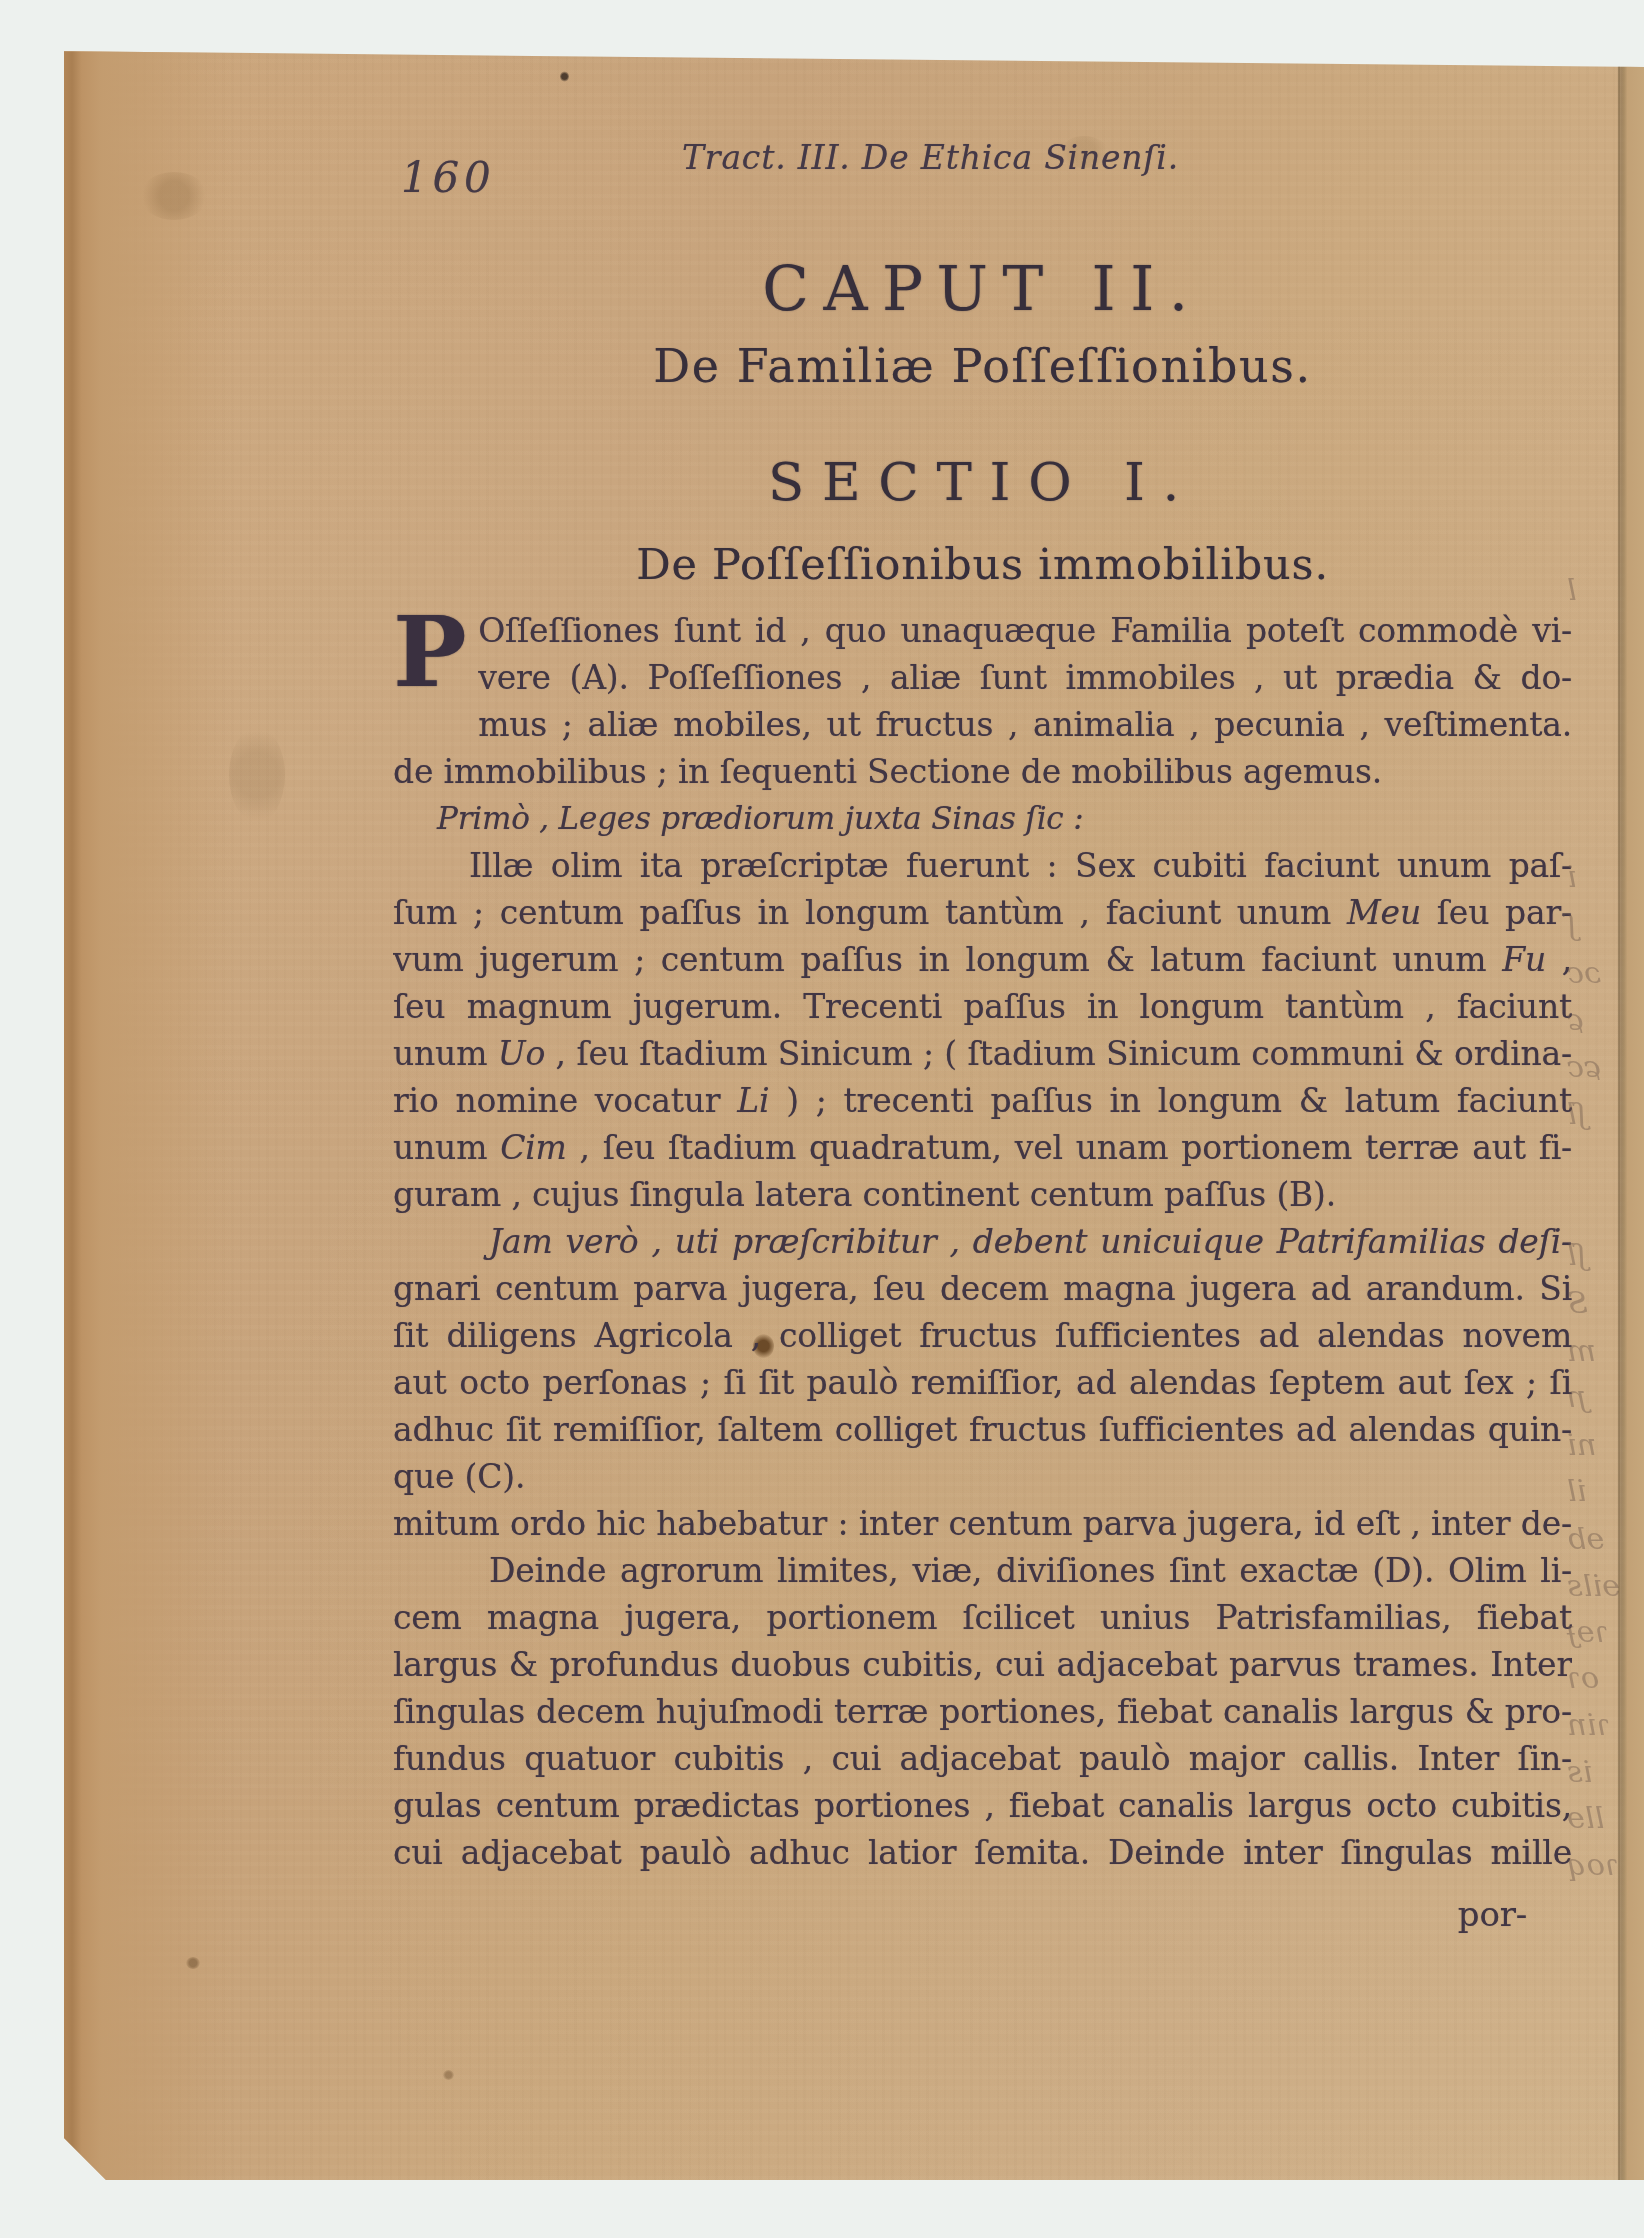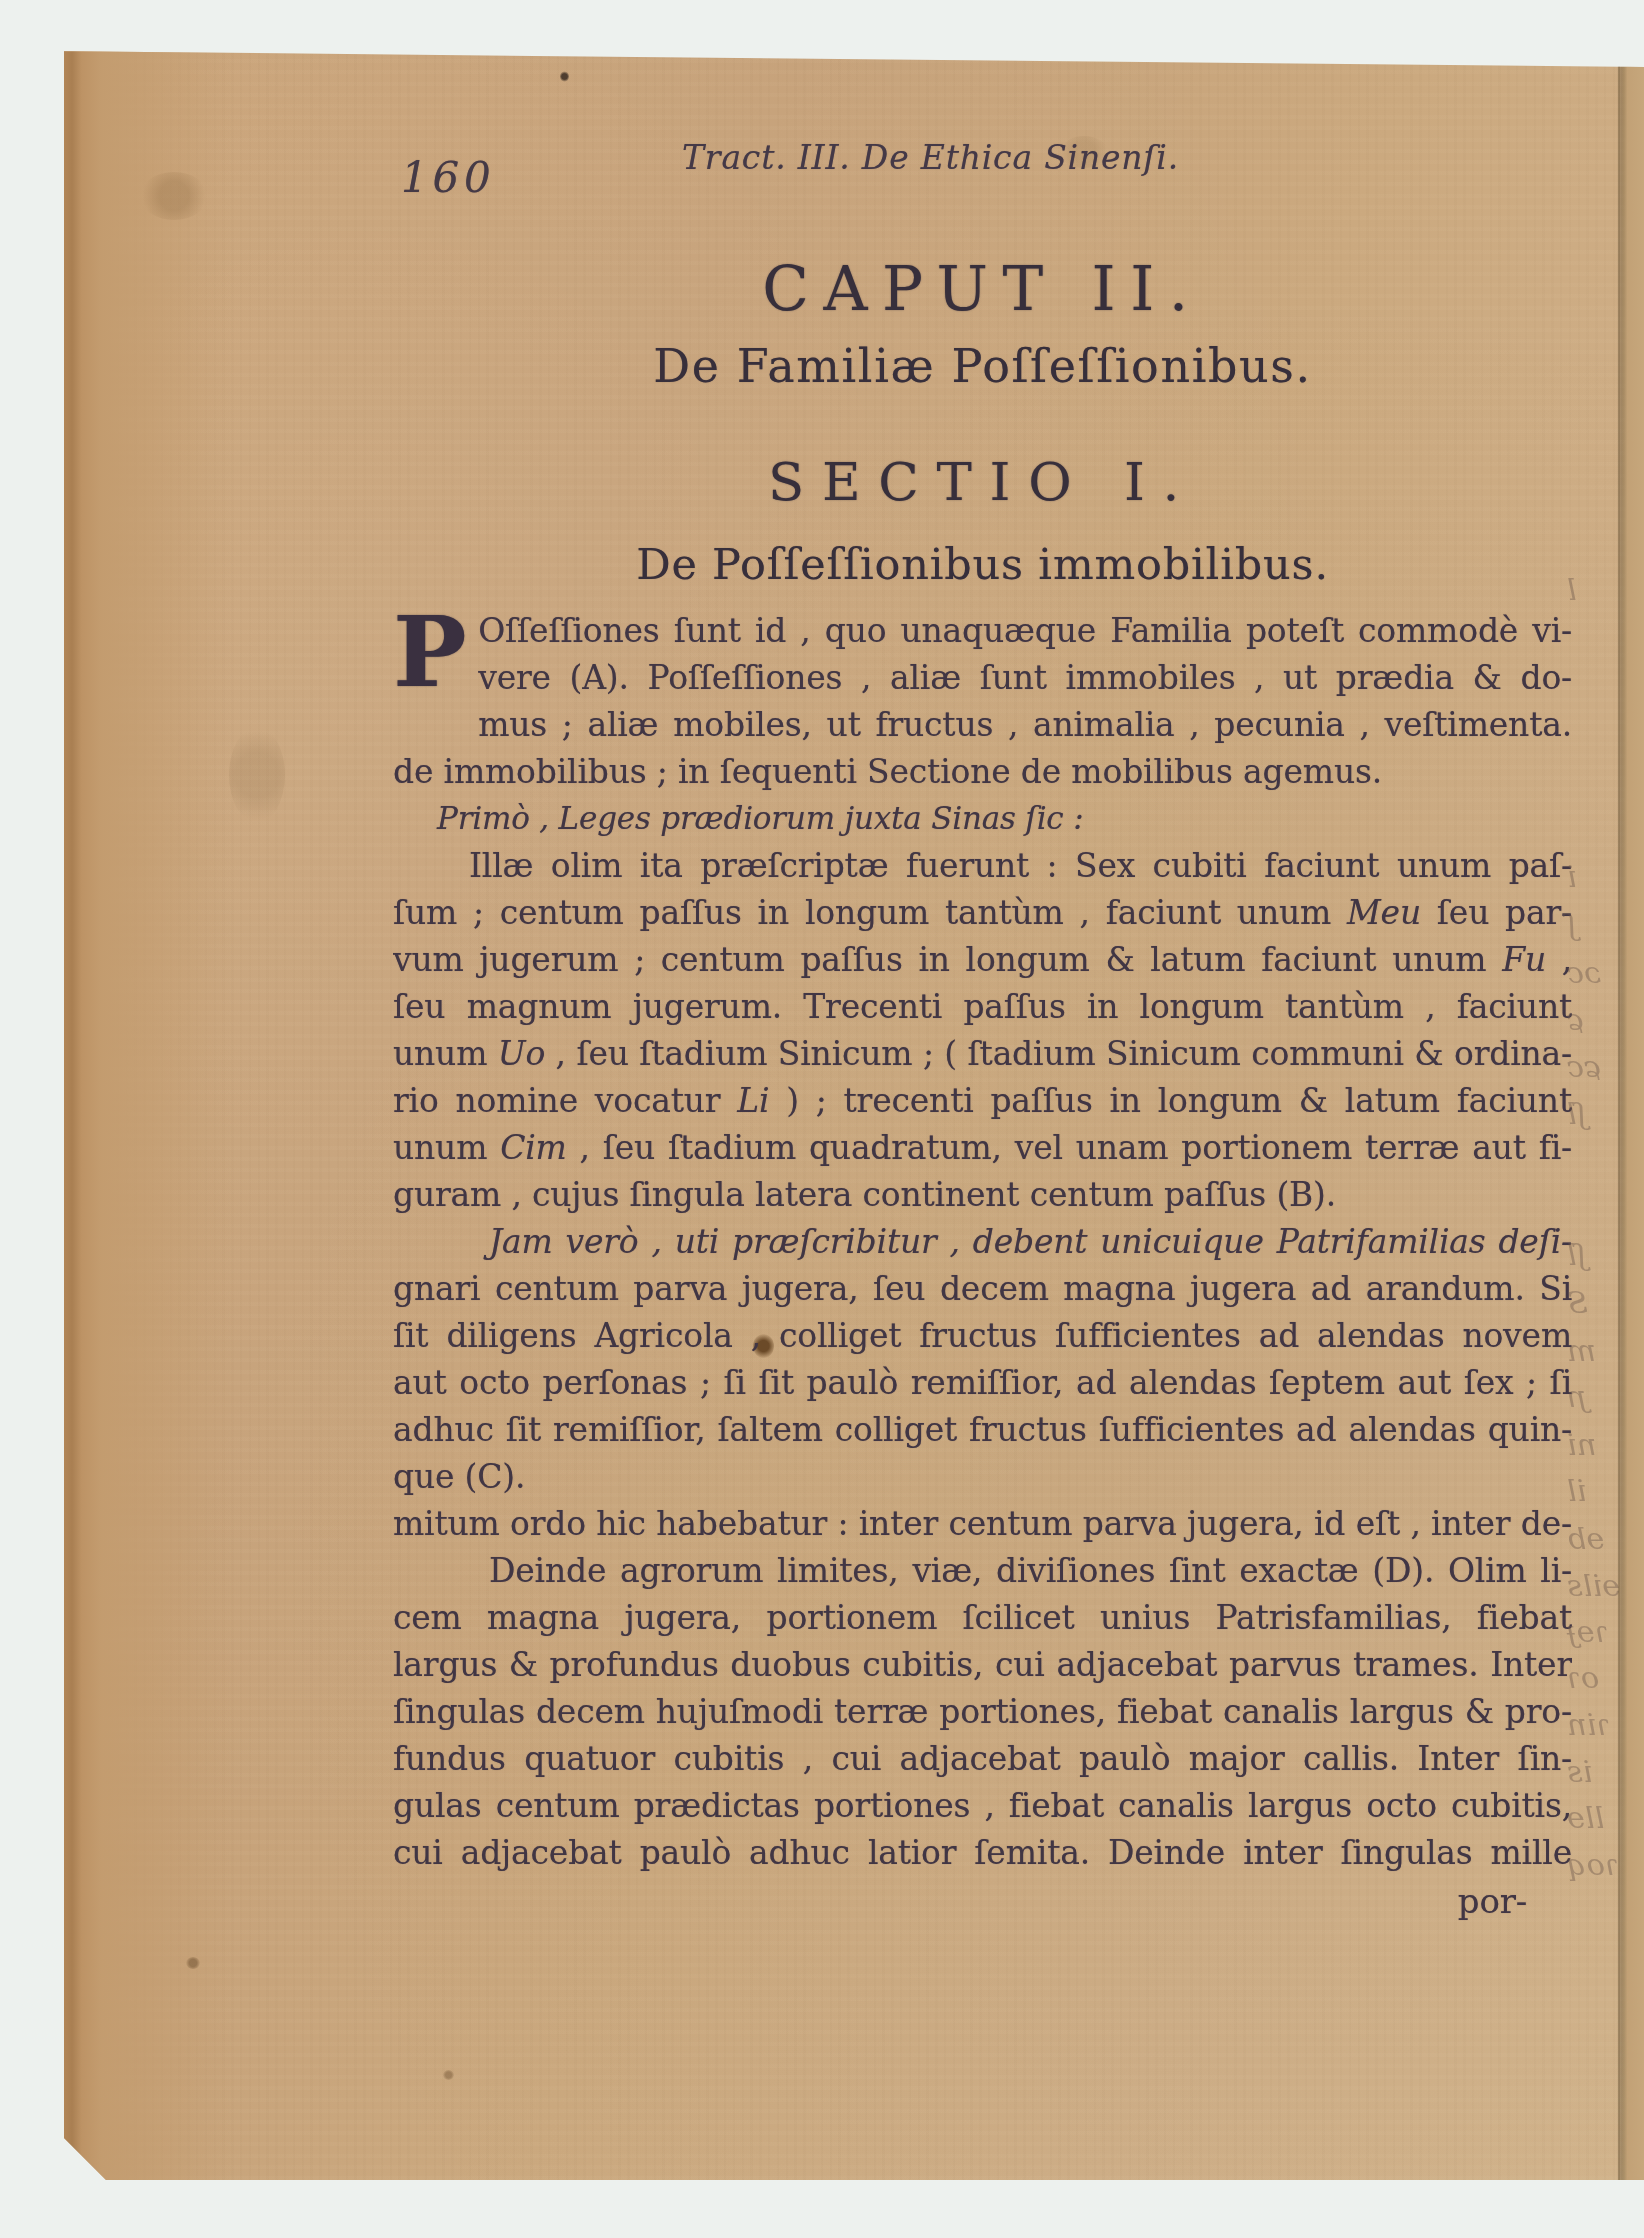--- a/index.html
+++ b/index.html
@@ -63,21 +63,21 @@
   .para.it{font-style:italic;font-size:31px;}
   .line{height:47px;line-height:47px;white-space:normal;
         text-align:justify;text-align-last:justify;overflow:hidden;}
   .line.end{text-align-last:left;}
   .dropcap{
     float:left;width:74px;height:90px;margin:4.8px 11.2px 0 0;
     font-size:98px;line-height:80px;font-weight:bold;color:#3a3040;
     text-shadow:0 0 1.6px rgba(45,35,50,.6);
   }
   .catchword{
-    margin-top:5px;text-align:right;padding-right:45px;font-size:34px;
+    margin-top:18px;text-align:right;padding-right:45px;font-size:34px;
   }
   .ital{font-style:italic;margin-top:19px;}
   
   .bleed{position:absolute;left:1503px;top:0;width:88px;pointer-events:none;}
   .bleed span{
     position:absolute;display:block;transform:scaleX(-1);
     font-style:italic;font-size:30.5px;color:#6d584c;opacity:.42;
     filter:blur(0.5px);white-space:nowrap;
   }
   

